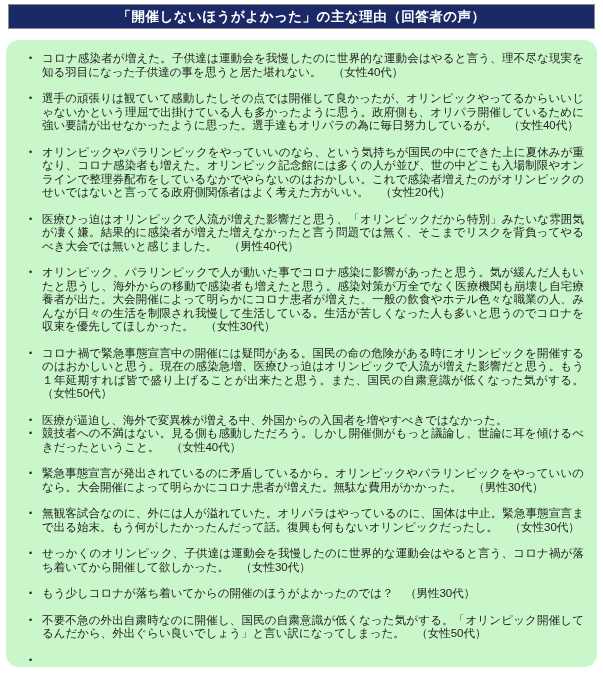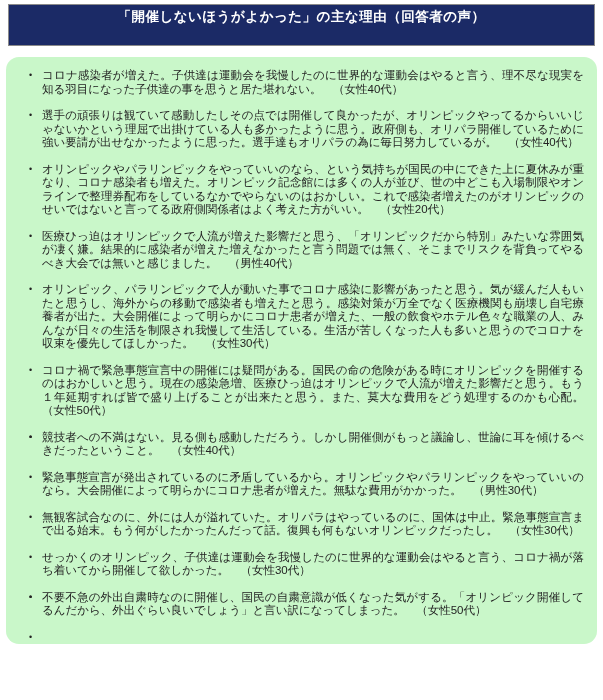--- a/index.html
+++ b/index.html
@@ -12,21 +12,21 @@
   }
   .title-bar {
     margin: 4px 8px 0 8px;
     background: var(--header-bg, #1b2a66);
     border: 1px solid #8a8a8a;
     color: var(--header-text, #ffffff);
     font-weight: bold;
     font-size: 13.5px;
     line-height: 17px;
     text-align: center;
-    padding: 3px 4px 20px 4px;
+    padding: 3px 4px 3px 4px;
     letter-spacing: 0.5px;
   }
   .panel {
     margin: 11px 6px 0 6px;
     background: var(--panel-bg, #c9f7c9);
     border-radius: 13px;
     padding: 12px 13px 13px 11px;
     box-sizing: border-box;
   }
   ul.reasons {
@@ -77,43 +77,45 @@
     <li>
       <span class="marker">•</span>
       <span>医療ひっ迫はオリンピックで人流が増えた影響だと思う、「オリンピックだから特別」みたいな雰囲気が凄く嫌。結果的に感染者が増えた増えなかったと言う問題では無く、そこまでリスクを背負ってやるべき大会では無いと感じました。　（男性40代）</span>
     </li>
     <li>
       <span class="marker">•</span>
       <span>オリンピック、パラリンピックで人が動いた事でコロナ感染に影響があったと思う。気が緩んだ人もいたと思うし、海外からの移動で感染者も増えたと思う。感染対策が万全でなく医療機関も崩壊し自宅療養者が出た。大会開催によって明らかにコロナ患者が増えた、一般の飲食やホテル色々な職業の人、みんなが日々の生活を制限され我慢して生活している。生活が苦しくなった人も多いと思うのでコロナを収束を優先してほしかった。　（女性30代）</span>
     </li>
     <li>
       <span class="marker">•</span>
-      <span>コロナ禍で緊急事態宣言中の開催には疑問がある。国民の命の危険がある時にオリンピックを開催するのはおかしいと思う。現在の感染急増、医療ひっ迫はオリンピックで人流が増えた影響だと思う。もう１年延期すれば皆で盛り上げることが出来たと思う。また、莫大な費用をどう処理するのかも心配。　（女性50代）</span>
+      <span>コロナ禍で緊急事態宣言中の開催には疑問がある。国民の命の危険がある時にオリンピックを開催するのはおかしいと思う。現在の感染急増、医療ひっ迫はオリンピックで人流が増えた影響だと思う。もう１年延期すれば皆で盛り上げることが出来たと思う。また、国民の自粛意識が低くなった気がする。　（女性50代）</span>
     </li>
     <li class="tight">
       <span class="marker">•</span>
+      <span>医療が逼迫し、海外で変異株が増える中、外国からの入国者を増やすべきではなかった。</span>
     </li>
     <li>
       <span class="marker">•</span>
       <span>競技者への不満はない。見る側も感動しただろう。しかし開催側がもっと議論し、世論に耳を傾けるべきだったということ。　（女性40代）</span>
     </li>
     <li>
       <span class="marker">•</span>
       <span>緊急事態宣言が発出されているのに矛盾しているから。オリンピックやパラリンピックをやっていいのなら。大会開催によって明らかにコロナ患者が増えた。無駄な費用がかかった。　（男性30代）</span>
     </li>
     <li>
       <span class="marker">•</span>
       <span>無観客試合なのに、外には人が溢れていた。オリパラはやっているのに、国体は中止。緊急事態宣言まで出る始末。もう何がしたかったんだって話。復興も何もないオリンピックだったし。　（女性30代）</span>
     </li>
     <li>
       <span class="marker">•</span>
       <span>せっかくのオリンピック、子供達は運動会を我慢したのに世界的な運動会はやると言う、コロナ禍が落ち着いてから開催して欲しかった。　（女性30代）</span>
     </li>
     <li>
       <span class="marker">•</span>
+      <span>もう少しコロナが落ち着いてからの開催のほうがよかったのでは？　（男性30代）</span>
     </li>
     <li>
       <span class="marker">•</span>
       <span>不要不急の外出自粛時なのに開催し、国民の自粛意識が低くなった気がする。「オリンピック開催してるんだから、外出ぐらい良いでしょう」と言い訳になってしまった。　（女性50代）</span>
     </li>
     <li>
       <span class="marker">•</span>
     </li>
   </ul>
 </div>

